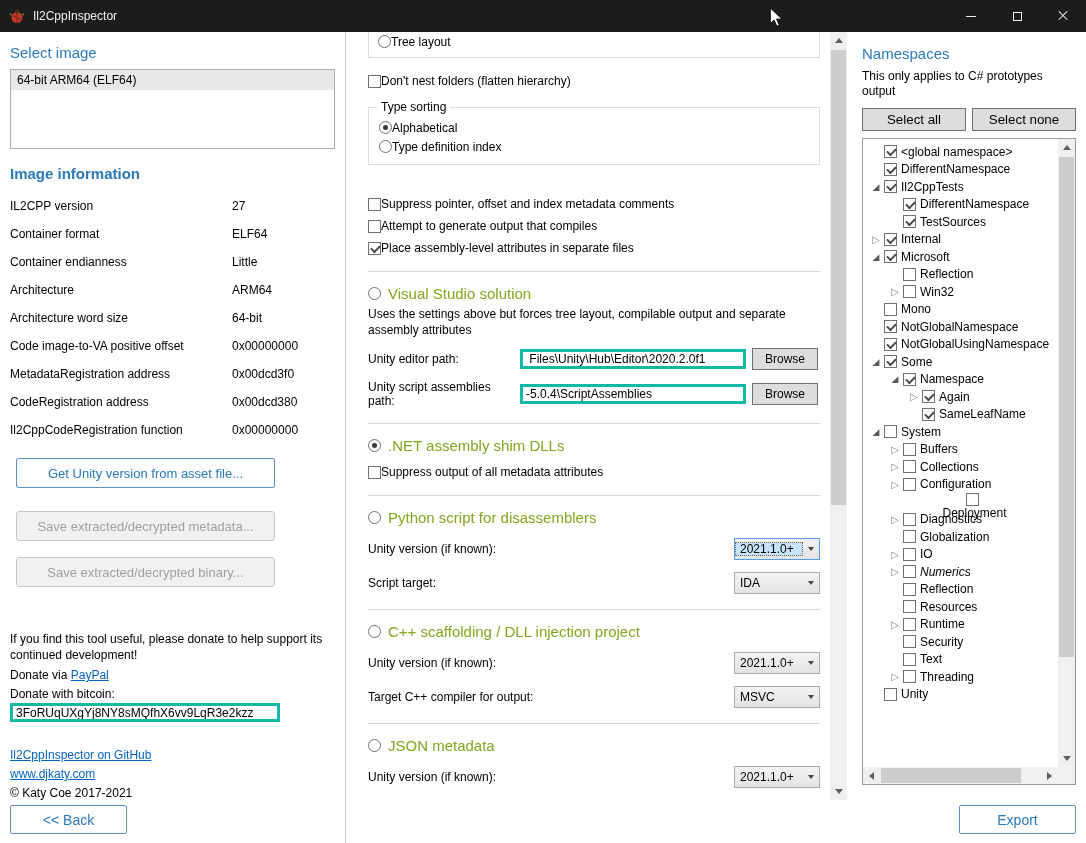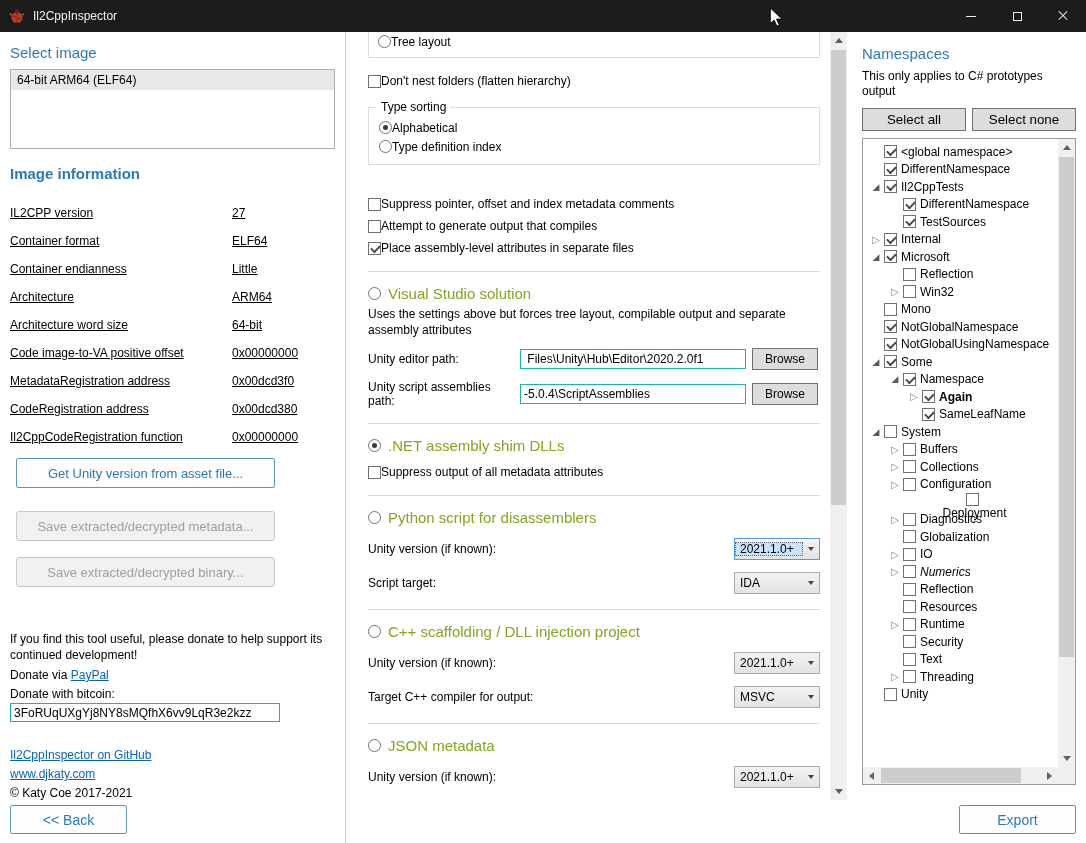--- a/index.html
+++ b/index.html
@@ -35,38 +35,38 @@
 
   
   .cb{width:13px;height:13px;border:1px solid #707070;background:#fff;position:relative;flex:none;}
   .cb.checked::after{content:"";position:absolute;left:1.5px;top:2px;width:7px;height:4px;border-left:2px solid #4a4a4a;border-bottom:2px solid #4a4a4a;transform:rotate(-45deg);}
   .rb{width:13px;height:13px;border:1px solid #707070;border-radius:50%;background:#fff;position:relative;flex:none;}
   .rb.selected::after{content:"";position:absolute;left:3px;top:3px;width:5px;height:5px;border-radius:50%;background:#3a3a3a;}
   .btn{display:flex;align-items:center;justify-content:center;cursor:default;}
   .btn-gray{background:#ddd;border:1px solid #707070;}
   .btn-blue{background:#fdfdfd;border:1px solid #5c93c3;color:var(--blue);border-radius:2px;}
   .btn-disabled{background:#f1f1f1;border:1px solid #c8c8c8;color:#9f9f9f;border-radius:3px;}
-  .textbox{border:1px solid #14b8a6;background:#fff;height:20px;font:12px "Liberation Sans",sans-serif;padding:0 3px;}
+  .textbox{border:3px solid #14b8a6;background:#fff;height:20px;font:12px "Liberation Sans",sans-serif;padding:0 3px;}
   a.link{color:var(--link);text-decoration:underline;cursor:pointer;}
   .sep{border-top:1px solid var(--sep);margin:15px 0 13px;}
 
   .combo{width:86px;height:22px;border:1px solid var(--border-gray);background:linear-gradient(#f3f3f3,#e3e3e3);display:flex;align-items:center;margin-left:auto;}
   .combo-text{flex:1;padding-left:5px;white-space:nowrap;overflow:hidden;}
   .combo.focused{border-color:#569de5;}
   .combo.focused .combo-text{background:#c8e4fb;outline:1px dotted #666;outline-offset:-1px;}
   .combo-arrow{width:16px;display:flex;align-items:center;justify-content:center;flex:none;}
   .combo-arrow::after{content:"";border-left:3.5px solid transparent;border-right:3.5px solid transparent;border-top:4px solid #444;}
 
   
   .left-panel h1.sec{margin:12px 0 8px;}
   .listbox{border:1px solid #abadb3;height:80px;background:#fff;overflow:hidden;}
   .listbox .lb-item{height:20px;line-height:20px;padding:0 6px;white-space:nowrap;}
   .listbox .lb-item.selected{background:#e8e8e8;}
   .info-rows{margin-top:10px;}
-  .info-row{display:flex;height:28px;align-items:flex-end;text-decoration:underline;}
+  .info-row{display:flex;height:28px;align-items:center;}
   .info-label{width:222px;flex:none;}
   .left-btn{width:259px;height:30px;font-size:13px;margin-left:6px;}
   .donate-text{margin-top:44px;width:316px;line-height:16px;}
   .donate-line{margin-top:5px;}
   .bitcoin-input{width:270px;margin-top:2px;height:19px;}
   .link-line{line-height:19px;}
   .back-btn{position:absolute;left:10px;bottom:9px;width:117px;height:29px;font-size:14px;}
 
   
   .groupbox-cut{height:26px;border:1px solid #dcdcdc;border-top:none;width:452px;overflow:hidden;padding:2px 9px 0;}
@@ -453,21 +453,21 @@
           <span class="cb checked"></span>
           <span class="tree-label">Some</span>
         </div>
 
         <div class="tree-row" style="padding-left: 21px;">
           <span class="exp expanded"></span>
           <span class="cb checked"></span>
           <span class="tree-label">Namespace</span>
         </div>
 
-        <div class="tree-row" style="padding-left: 40px; font-weight: bold;">
+        <div class="tree-row" style="padding-left: 40px;">
           <span class="exp collapsed"></span>
           <span class="cb checked"></span>
           <span class="tree-label">Again</span>
         </div>
 
         <div class="tree-row" style="padding-left: 40px;">
           <span class="exp"></span>
           <span class="cb checked"></span>
           <span class="tree-label">SameLeafName</span>
         </div>

